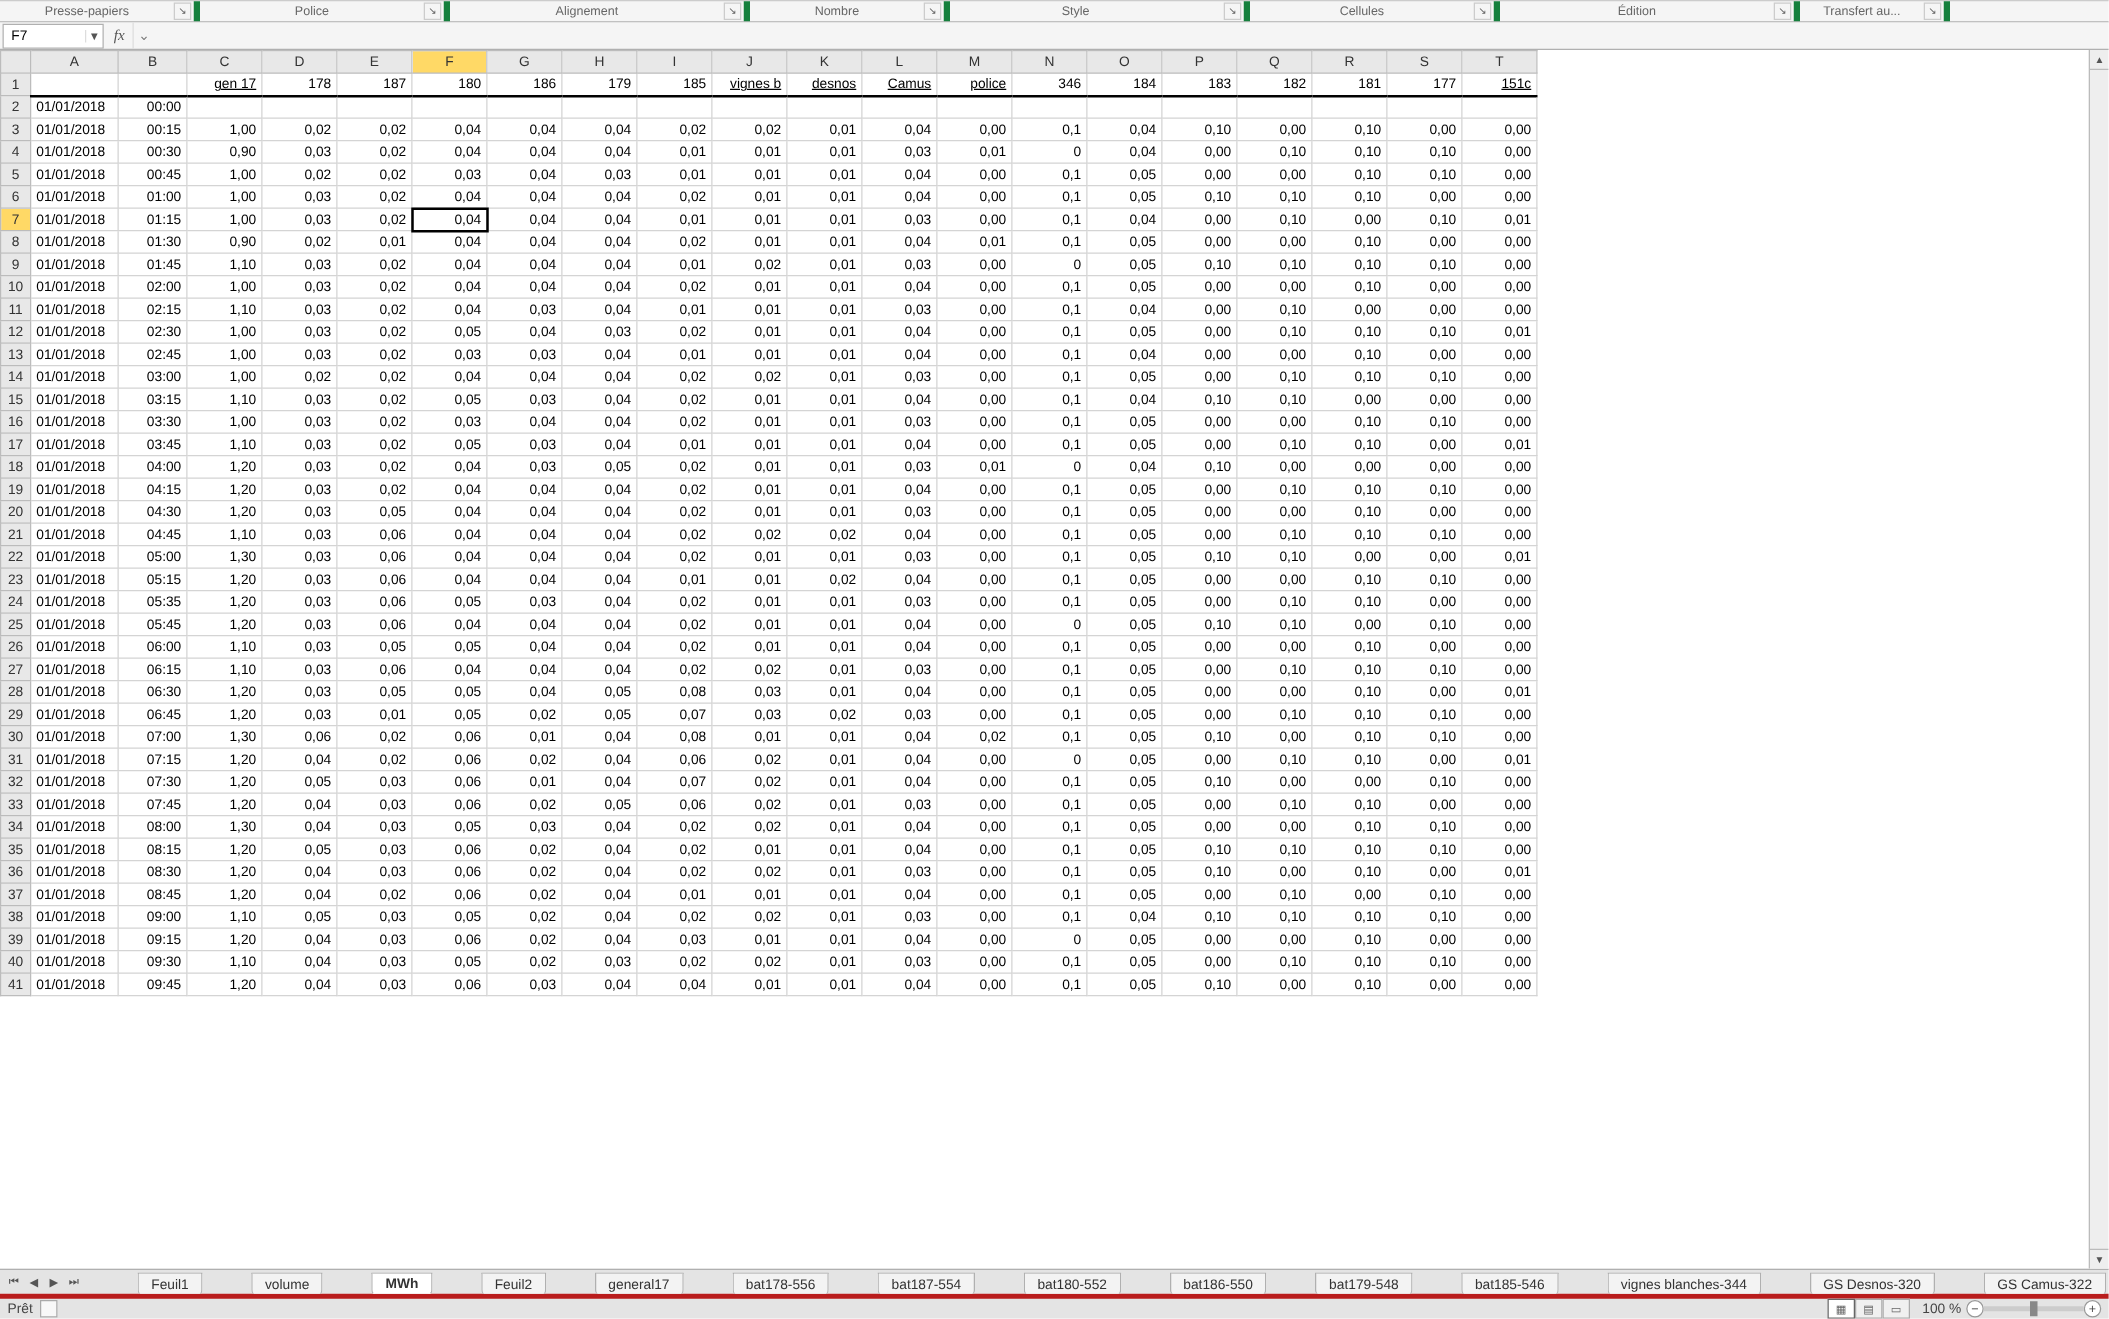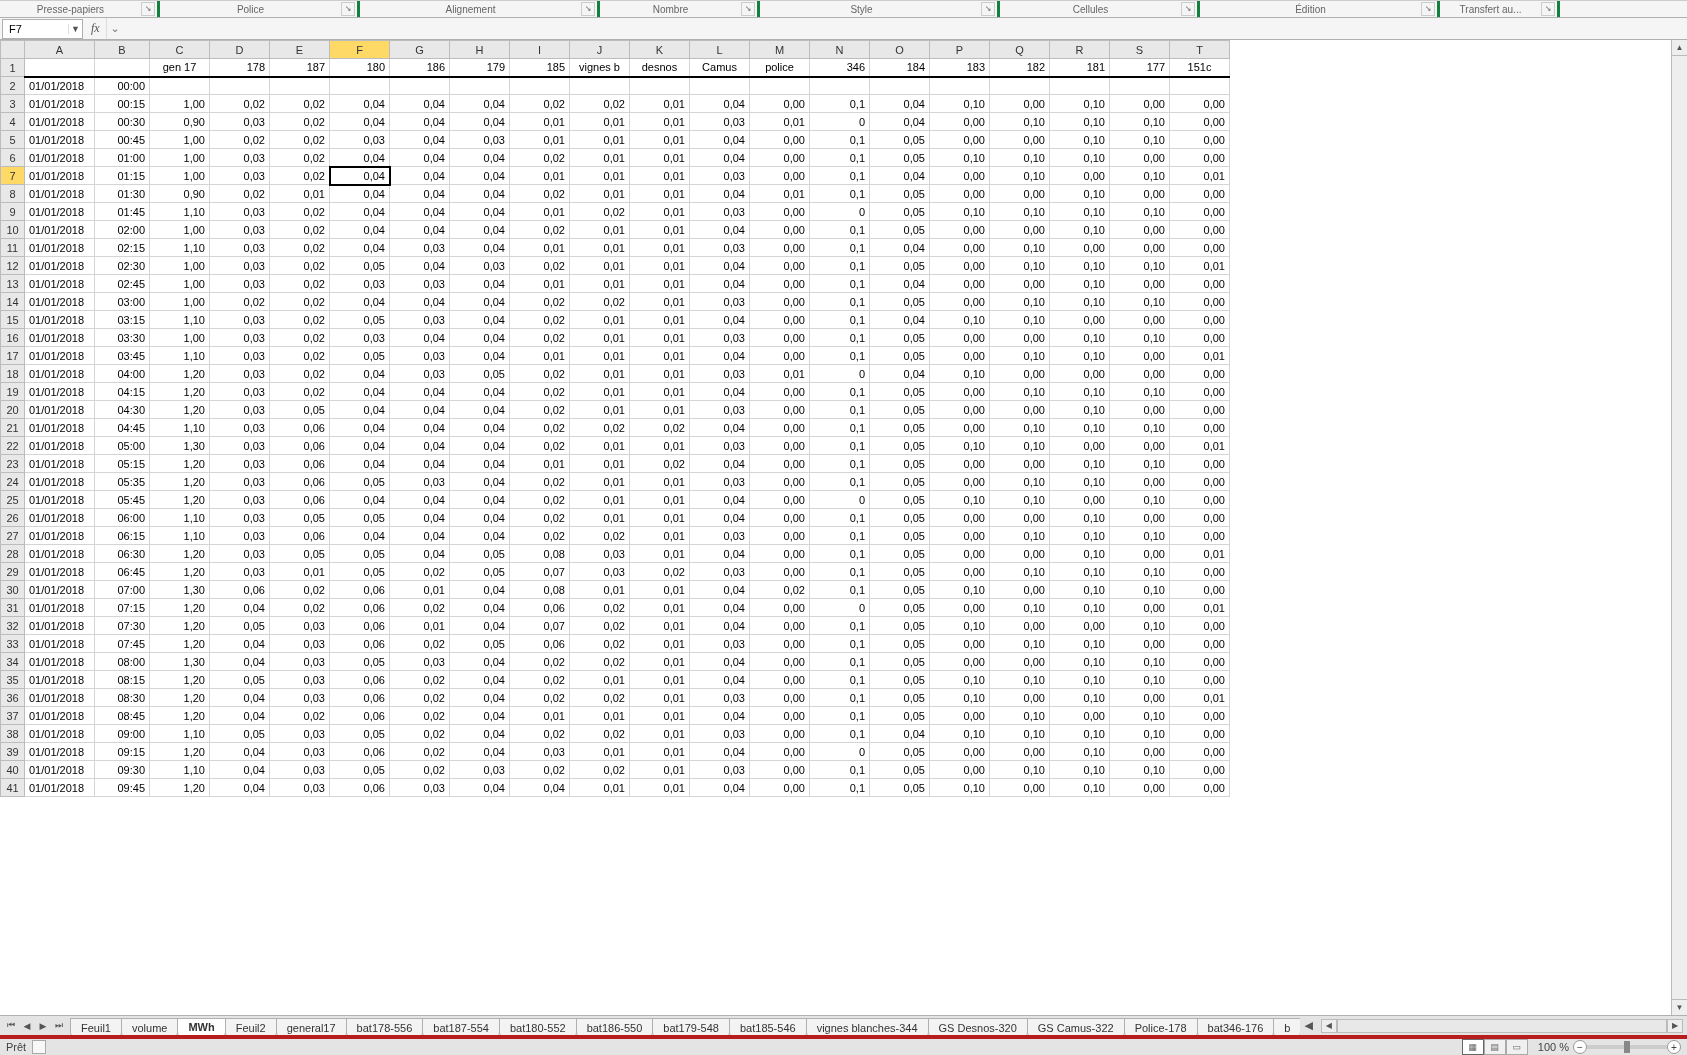--- a/index.html
+++ b/index.html
@@ -1,20 +1,20 @@
 <!DOCTYPE html>
 <html><head>
 <meta charset="utf-8">
 <style>
   * { margin: 0; padding: 0; box-sizing: border-box; }
   body { font-family: "Segoe UI", Tahoma, sans-serif; font-size: 11px; background: #fff; color: #000; user-select: none; overflow: hidden; }
   .app { display: flex; flex-direction: column; height: 1055px; width: 1687px; }
   
   .ribbon-groups { height: 18px; background: #f5f5f5; border-top: 1px solid #ccc; border-bottom: 1px solid #b0b0b0; display: flex; align-items: center; font-size: 10px; color: #666; }
-  .ribbon-group { border-right: 3px solid #15803d; text-align: center; display:flex; align-items:center; justify-content:space-between; height:100%; position:relative;}
+  .ribbon-group { border-right: 5px solid #15803d; text-align: center; display:flex; align-items:center; justify-content:space-between; height:100%; position:relative;}
   .ribbon-group-label { flex:1; text-align:center; }
   .ribbon-group-launcher { width:14px; height:14px; border:1px solid #ccc; font-size:8px; line-height:12px; text-align:center; color:#666; margin-right:2px; cursor:pointer;}
   
   .formula-row { height: 22px; display: flex; align-items: center; border-bottom: 1px solid #b0b0b0; background: #f5f5f5; }
   .namebox { width: 81px; height: 20px; border: 1px solid #b0b0b0; background: #fff; margin: 1px 2px; display: flex; align-items: center; }
   .namebox-text { flex: 1; padding: 0 6px; font-size: 11px; }
   .namebox-caret { width: 14px; text-align: center; color: #555; border-left: 1px solid #ddd; font-size:9px; }
   .fx-label { font-style: italic; font-family: "Times New Roman", serif; font-size: 12px; padding: 0 6px; color:#555;}
   .formula-input { flex: 1; height: 20px; border: 1px solid #b0b0b0; border-left:none; background: #fff; padding: 0 6px; font-size: 11px; display:flex; align-items:center;}
   .formula-expand { width:18px; text-align:center; color:#777; border-left:1px solid #ddd; height:100%; display:flex; align-items:center; justify-content:center;}
@@ -24,28 +24,28 @@
   table.grid th, table.grid td { border: 1px solid #d4d4d4; height: 18px; padding: 0 4px; white-space: nowrap; overflow: hidden; }
   table.grid th { background: #e8e8e8; font-weight: normal; text-align: center; color:#333; border-color:#bcbcbc;}
   table.grid th.corner { background: #e8e8e8; }
   table.grid th.rowhdr { width: 22px; text-align: center; background:#e8e8e8;}
   table.grid th.colhdr { font-size:11px; }
   table.grid th.col-active { background: #ffd966; }
   table.grid th.row-active { background: #ffd966; }
   table.grid td { text-align: right; font-size: 11px; }
   table.grid td.left { text-align: left; }
   table.grid tr.header-data td { border-bottom: 2px solid #000; }
-  table.grid tr.header-data td.left { text-align:center; }
+  table.grid tr.header-data td.left { text-align:right;text-decoration:underline; }
   .active-cell { outline: 2px solid #000; outline-offset: -1px; background:#fff;}
   
   .sheet-bar { height: 20px; display: flex; align-items: stretch; background: #e4e4e4; border-top: 1px solid #b0b0b0; font-size:11px;}
   .sheet-nav { display: flex; align-items: center; padding: 0 4px; gap:2px;}
   .sheet-nav-btn { width: 14px; height: 16px; display:flex; align-items:center; justify-content:center; color:#555; cursor:pointer; font-size:9px;}
   .sheet-tabs { display: flex; align-items: flex-end; overflow:hidden; flex:0 0 auto;}
-  .sheet-tab { padding: 1px 10px; background: #f3f3f3; border: 1px solid #b0b0b0; border-bottom: none; margin-right: -1px; cursor:pointer; color:#333; height: 18px; display:flex; align-items:center; border-radius: 0 0 4px 4px; transform: translateY(1px);}
+  .sheet-tab { padding: 1px 10px; background: #f3f3f3; border: 1px solid #b0b0b0; border-bottom: none; margin-right: -1px; cursor:pointer; color:#333; height: 18px; display:flex; align-items:center; border-radius: 0 0 4px 4px; transform: translateY(1px); margin-left: 40px;}
   .sheet-tab.active { background: #fff; font-weight: bold; border-bottom:1px solid #fff; z-index:1;}
   .tab-scroll { display:flex; align-items:center; padding:0 4px; gap:2px; color:#555;}
   .hscroll { flex:1; display:flex; align-items:center; padding:0 4px;}
   .hscroll-track { flex:1; height:14px; background:#e8e8e8; border:1px solid #bbb; position:relative;}
   .hscroll-btn { width:16px; height:14px; border:1px solid #bbb; background:#eee; display:flex; align-items:center; justify-content:center; font-size:8px; color:#555;}
   
   .status-bar { height: 20px; background: #e4e4e4; border-top: 4px solid #b91c1c; display: flex; align-items: center; padding: 0 6px; font-size: 11px; color:#444;}
   .status-left { flex:0 0 auto; display:flex; align-items:center; gap:6px;}
   .status-icon { width:14px; height:14px; border:1px solid #aaa; background:#f8f8f8;}
   .status-spacer { flex:1; }

